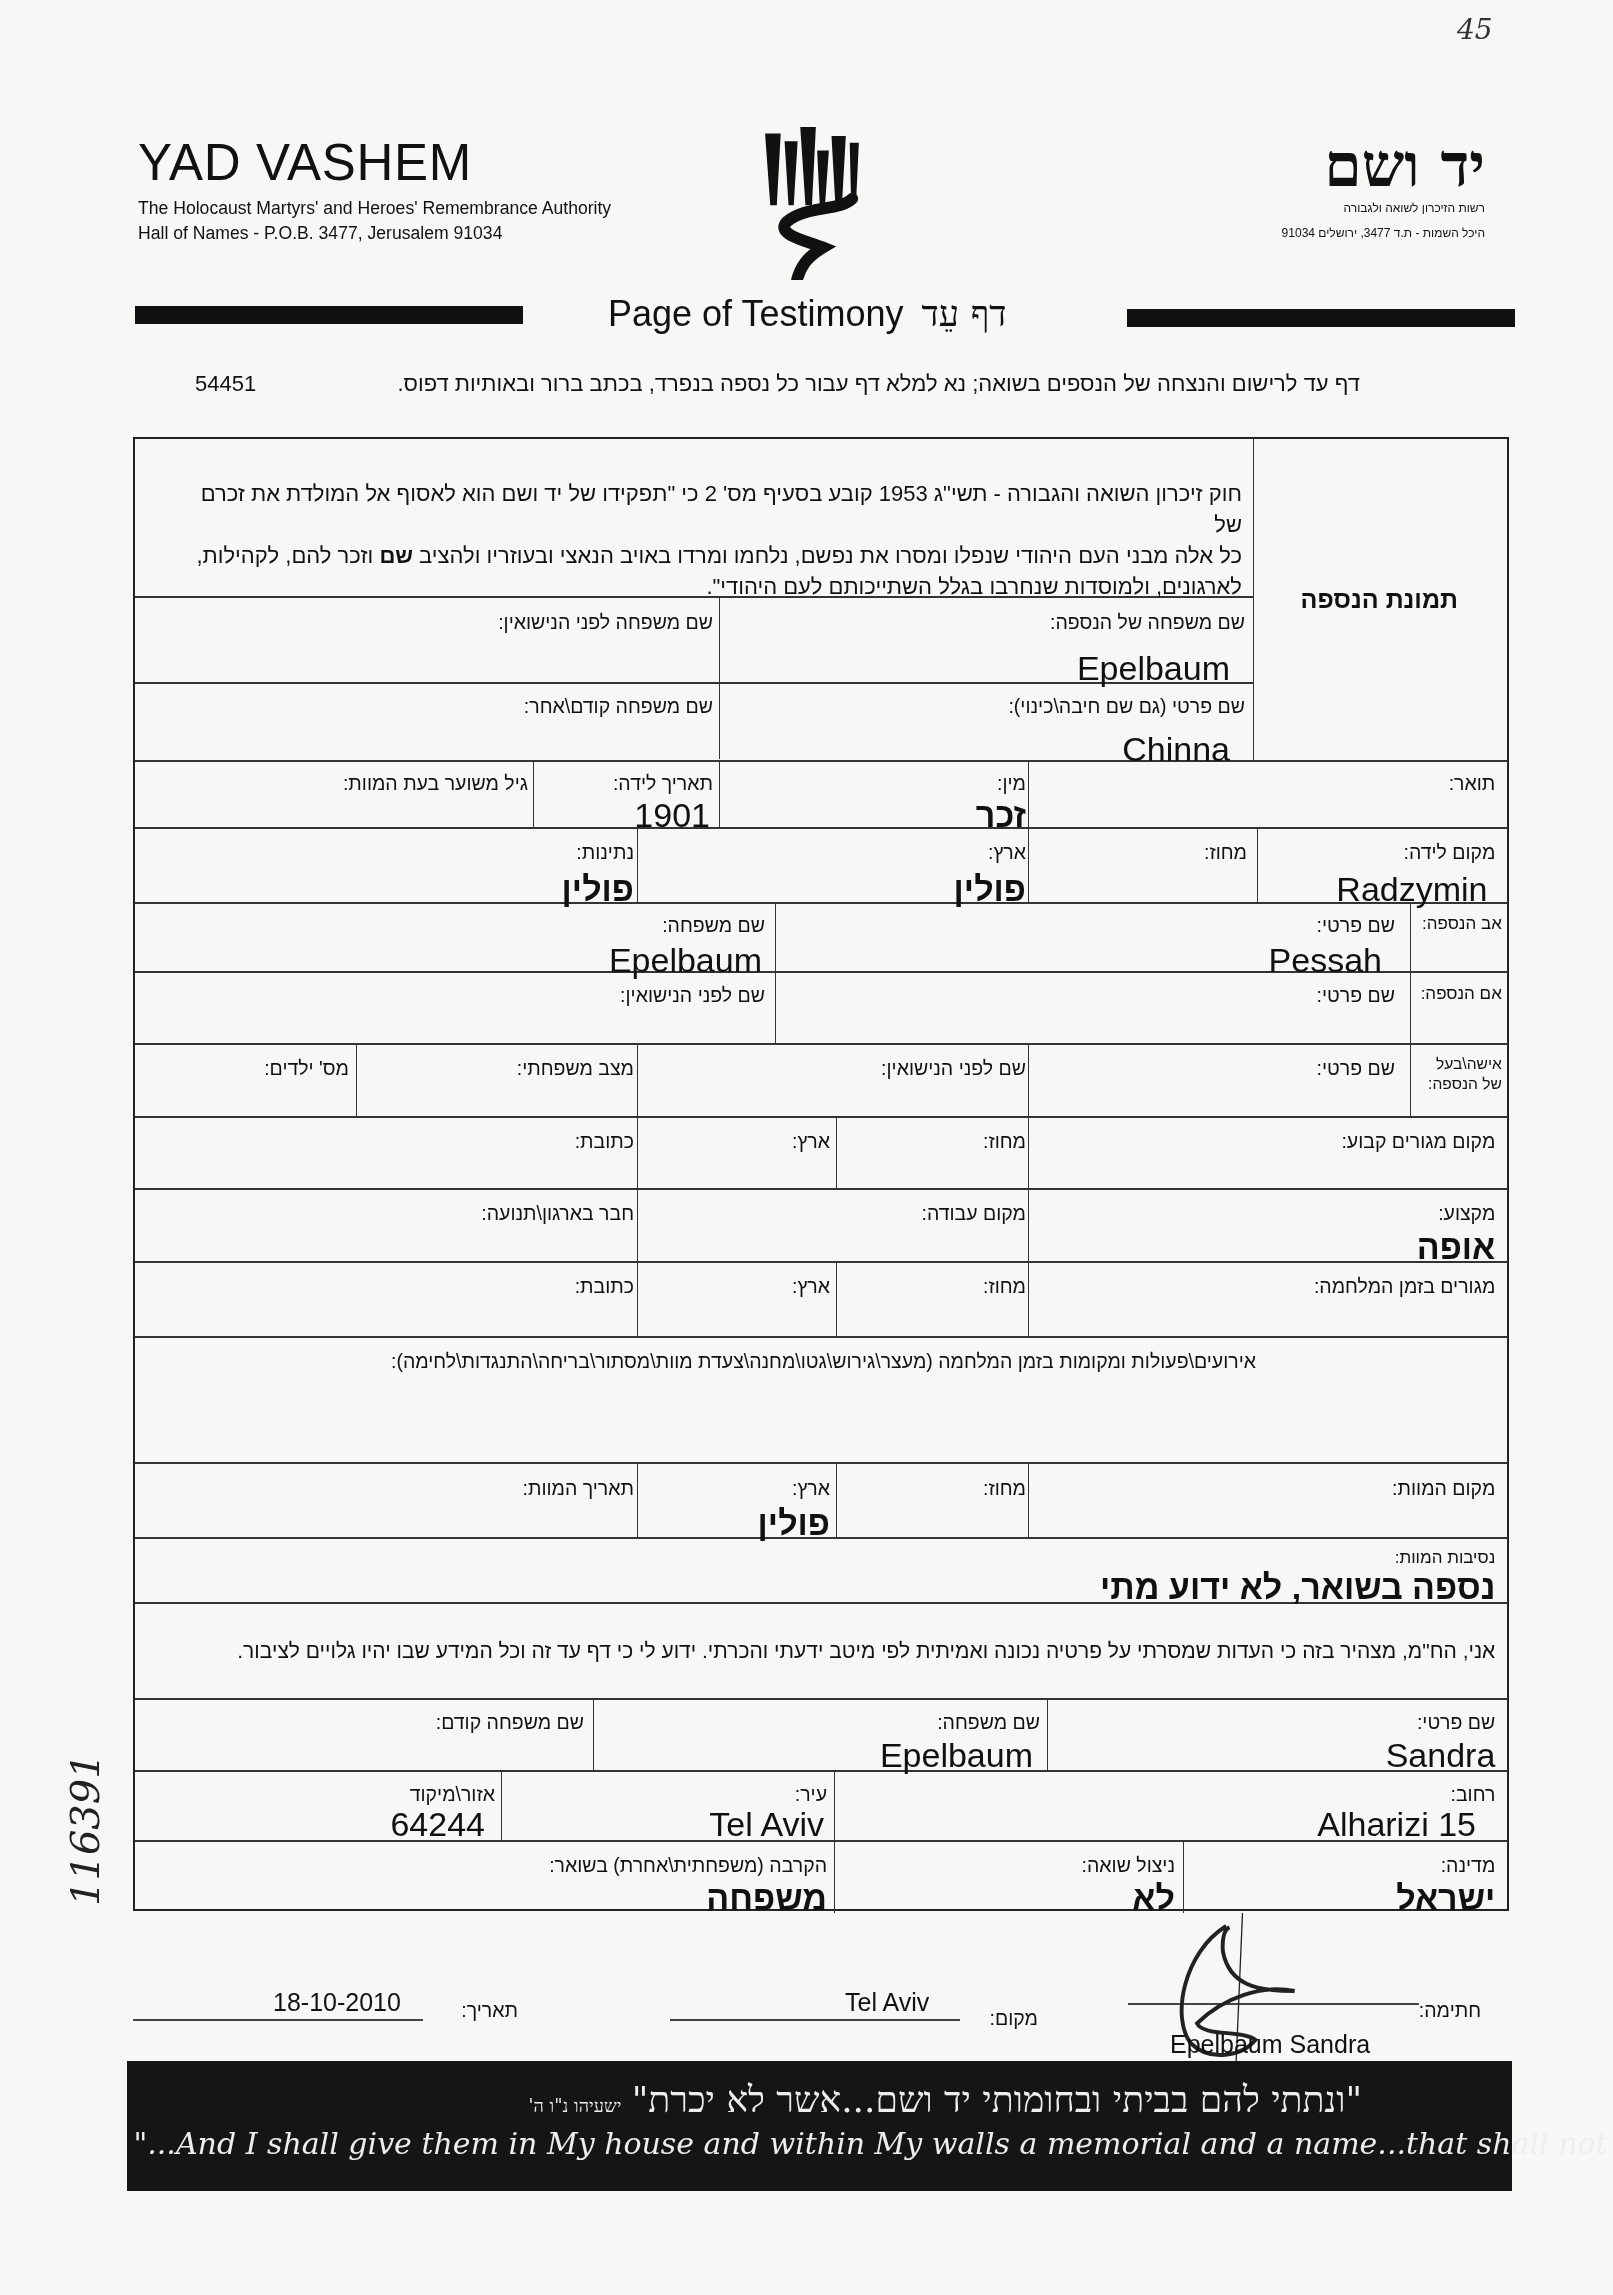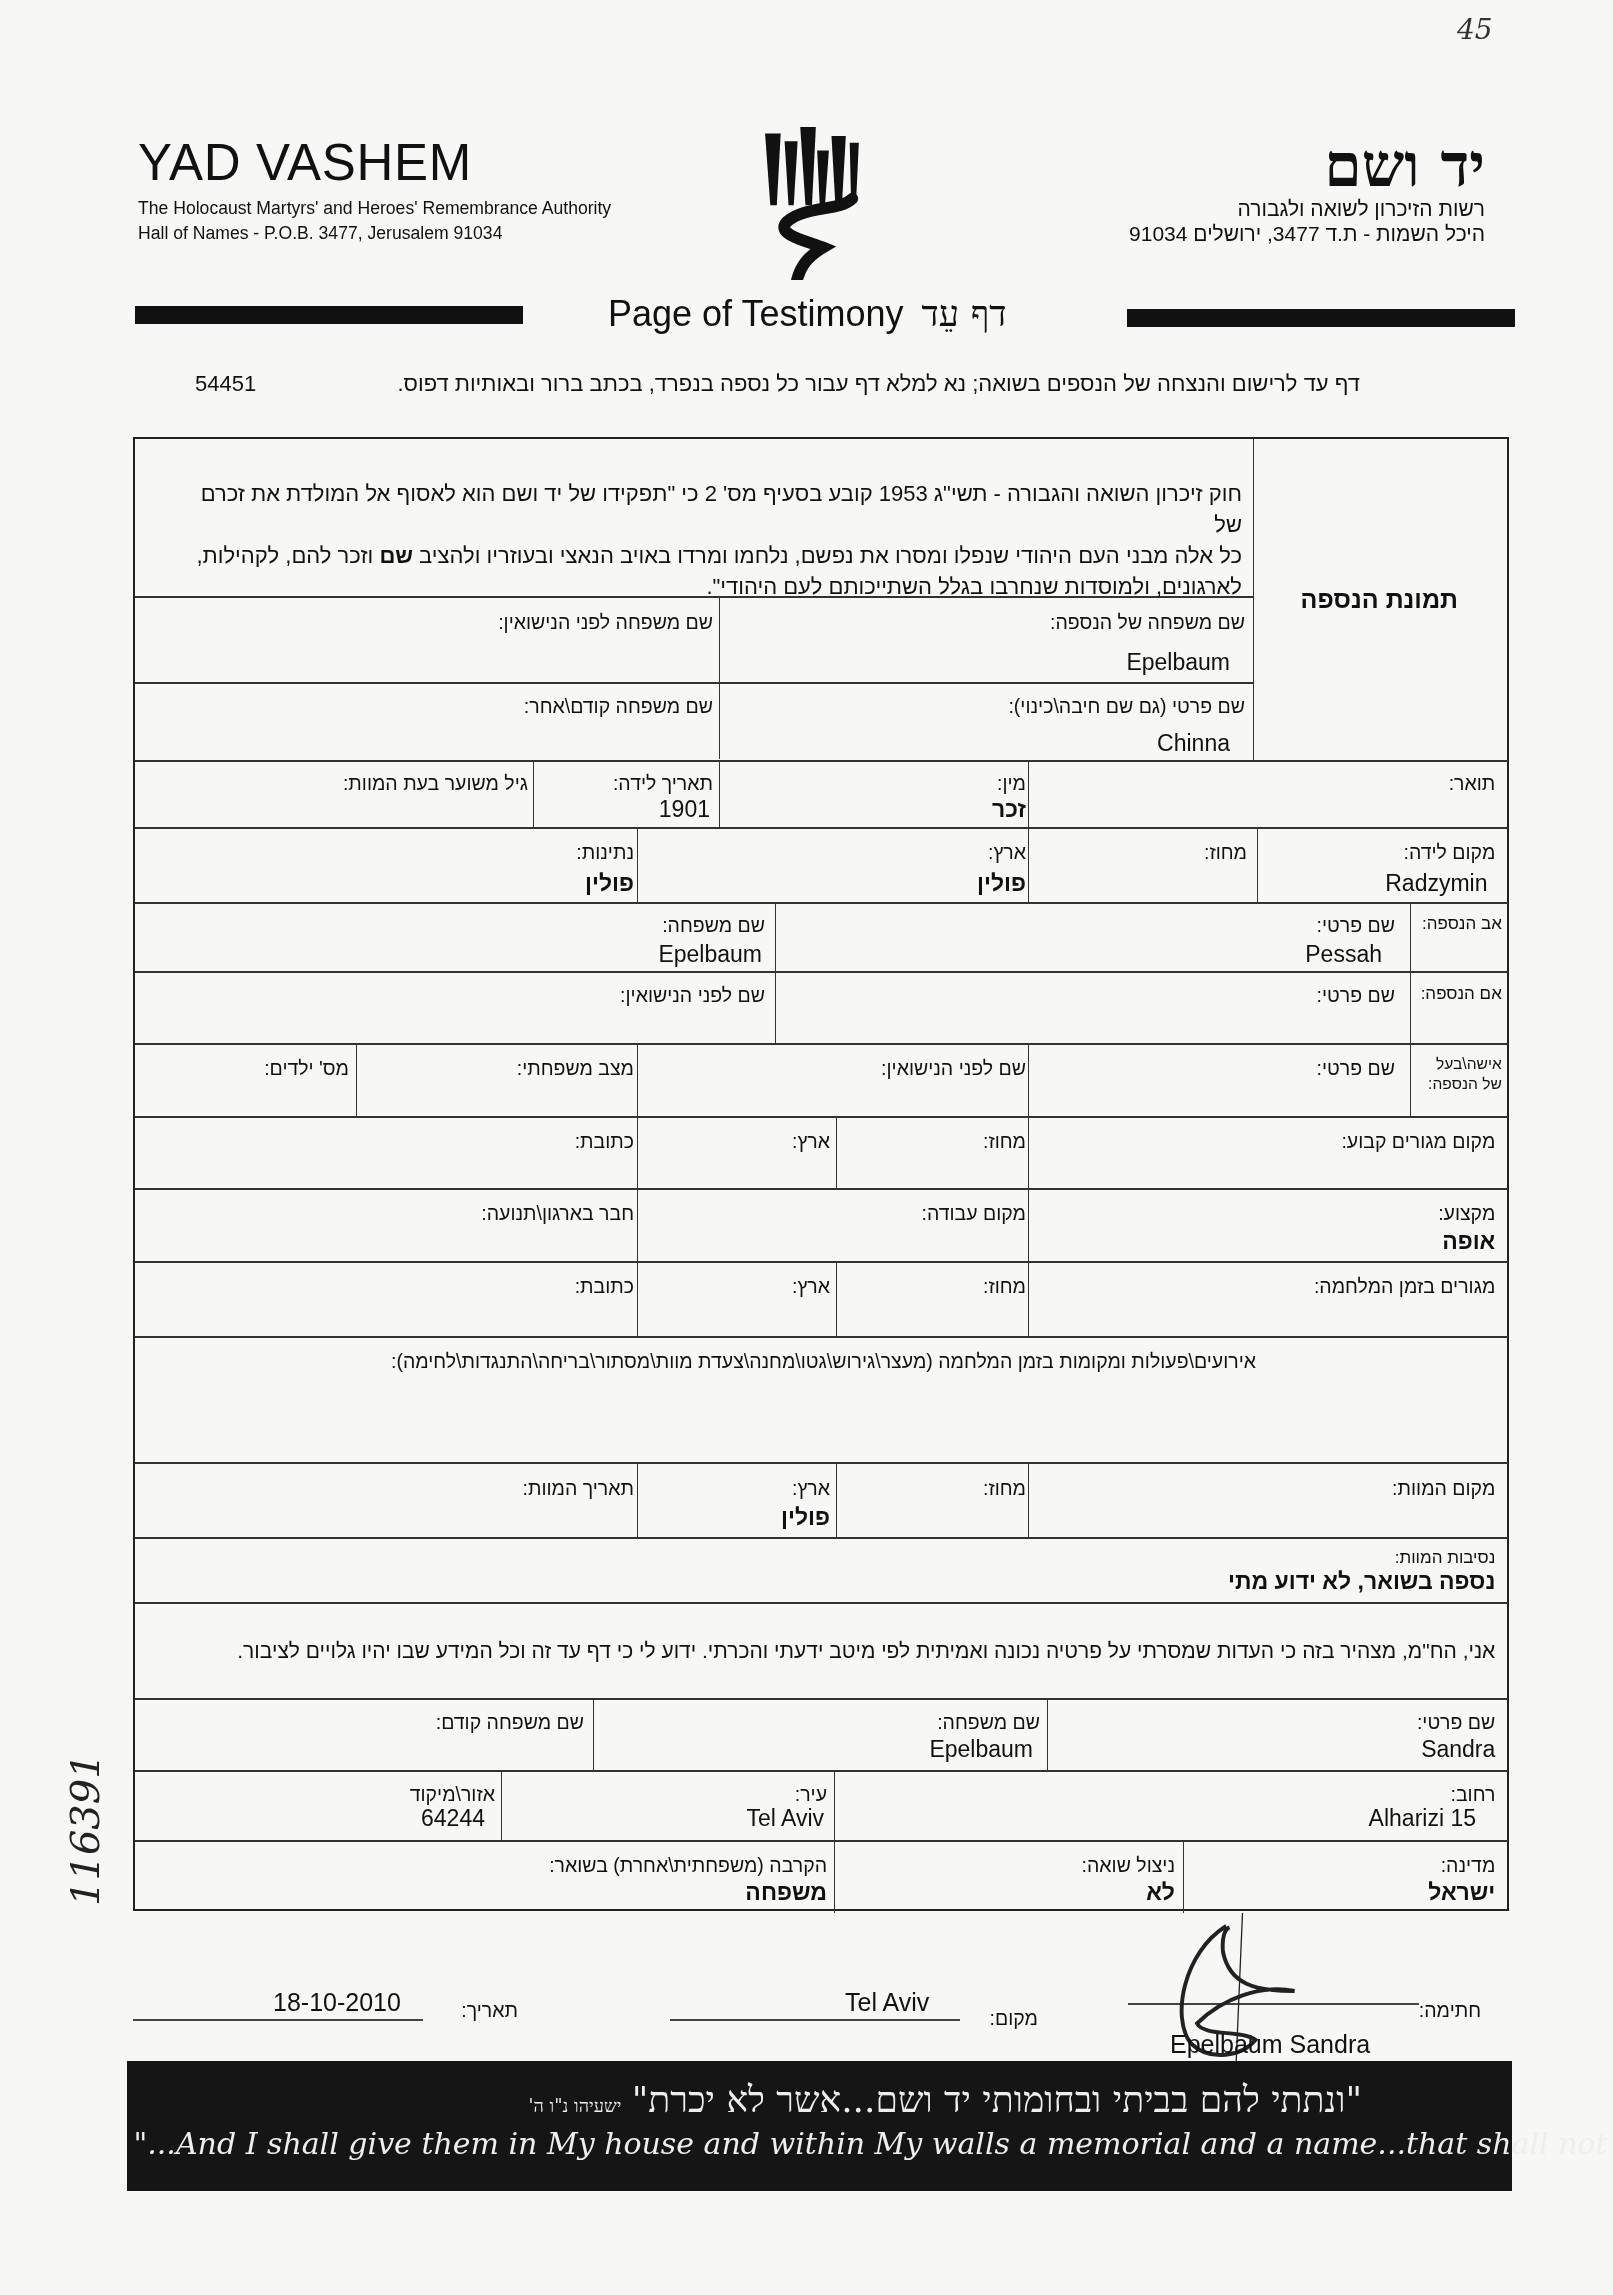--- a/index.html
+++ b/index.html
@@ -1,34 +1,34 @@
 <!DOCTYPE html>
 <html style="font-size:10.4px"><head>
 <meta charset="utf-8">
 <style>
   html, body { margin:0; padding:0; }
   body { width:1614px; height:2295px; position:relative; background:#f7f7f5; font-family:"Liberation Sans", "DejaVu Sans", sans-serif; color:#111; overflow:hidden; }
   .abs { position:absolute; }
   .en-title { left:138px; top:133px; font-size:51px; letter-spacing:0.7px; }
   .en-sub { left:138px; top:196px; font-size:17.6px; line-height:25px; }
   .he-title { right:129px; top:130px; font-size:60px; font-family:"DejaVu Serif", serif; font-weight:bold; direction:rtl; }
-  .he-sub { right:129px; top:196px; font-size:21px; line-height:25px; direction:rtl; text-align:right; }
+  .he-sub { right:129px; top:196px; font-size:12px; line-height:25px; direction:rtl; text-align:right; }
   .bar { background:#111; height:17.6px; }
   .page-title { left:608px; top:293px; font-size:36px; }
   .page-title .he { font-family:"DejaVu Serif", serif; margin-left:18px; }
   .instr { left:195px; top:371px; width:1165px; font-size:22px; direction:rtl; text-align:right; }
   .instr .num { position:absolute; left:0; top:0; direction:ltr; }
   .pagenum { left:1457px; top:13px; font-size:28px; font-family:"DejaVu Serif", serif; font-style:italic; color:#333; }
   .margin-num-wrap { left:62px; top:1906px; width:189px; height:52px; }
 
   .tbl { left:133px; top:437px; width:1376px; height:1474px; border:2px solid #222; box-sizing:border-box; }
   .hl { position:absolute; height:2px; background:#333; }
   .vl { position:absolute; width:1.3px; background:#333; }
   .lbl { position:absolute; font-size:19.5px; direction:rtl; text-align:right; white-space:nowrap; }
-  .val { position:absolute; font-size:23px; white-space:nowrap; }
+  .val { position:absolute; font-size:34px; white-space:nowrap; }
   .val.he { direction:rtl; font-weight:bold; }
   .law { position:absolute; left:33px; top:39px; width:1074px; font-size:22px; line-height:31px; direction:rtl; text-align:right; }
   .photo-lbl { position:absolute; right:49px; top:146px; font-size:25px; font-weight:bold; direction:rtl; }
   .small2 { font-size:15.6px; line-height:19.5px; }
 
   .sig-line { position:absolute; height:2px; background:#444; }
   .footer { left:127px; top:2061px; width:1385px; height:130px; background:#151515; color:#eee; }
   .footer .q-he { position:absolute; right:150px; top:18px; font-size:36px; font-family:"DejaVu Serif", serif; direction:rtl; white-space:nowrap; }
   .footer .q-he small { font-size:18px; margin-right:10.4px; }
   .footer .q-en { position:absolute; left:6.5px; top:65px; font-size:30px; font-family:"DejaVu Serif", serif; font-style:italic; white-space:nowrap; }

